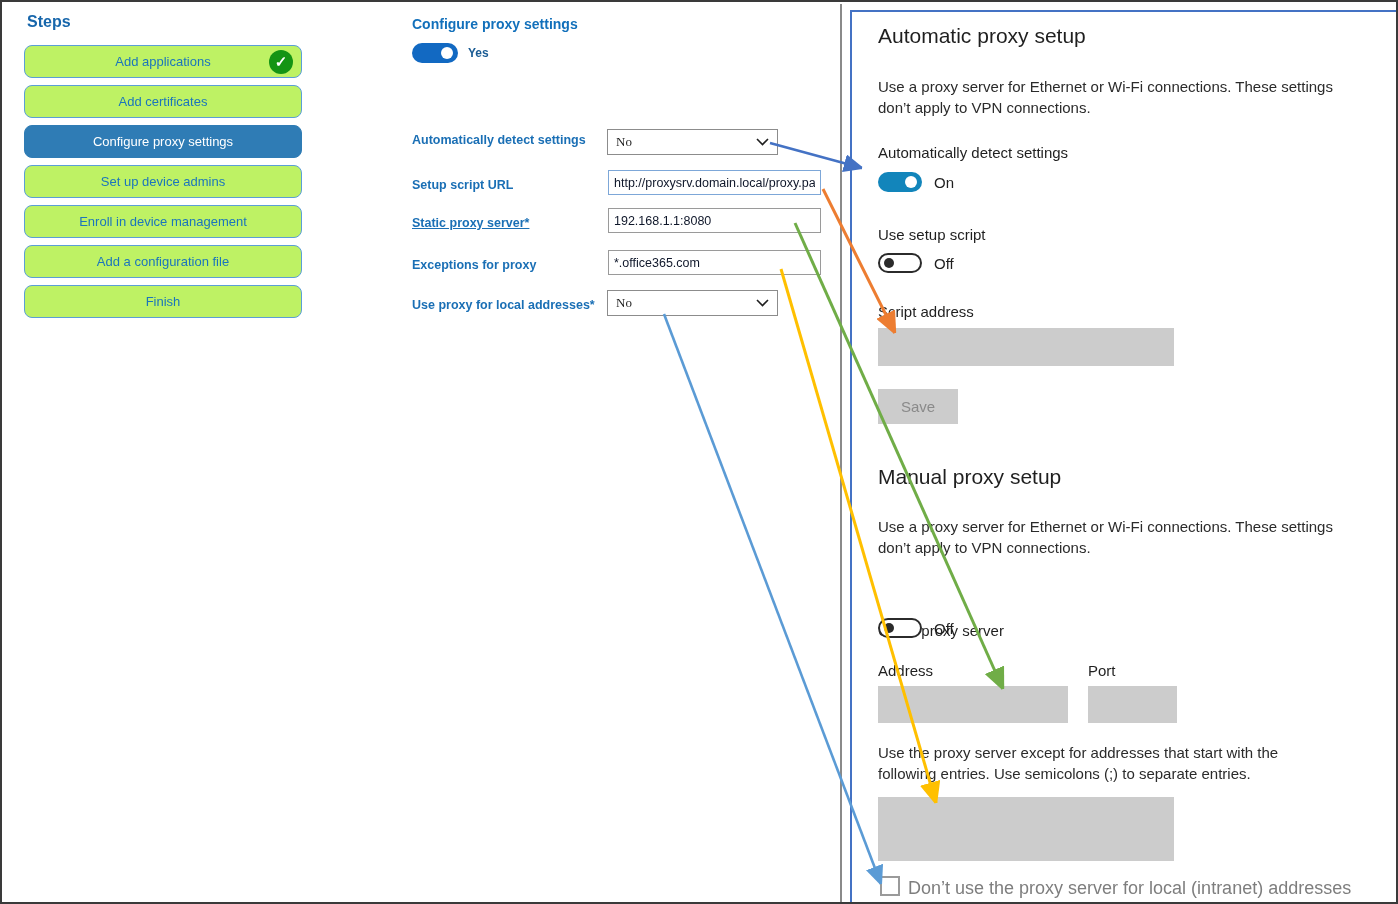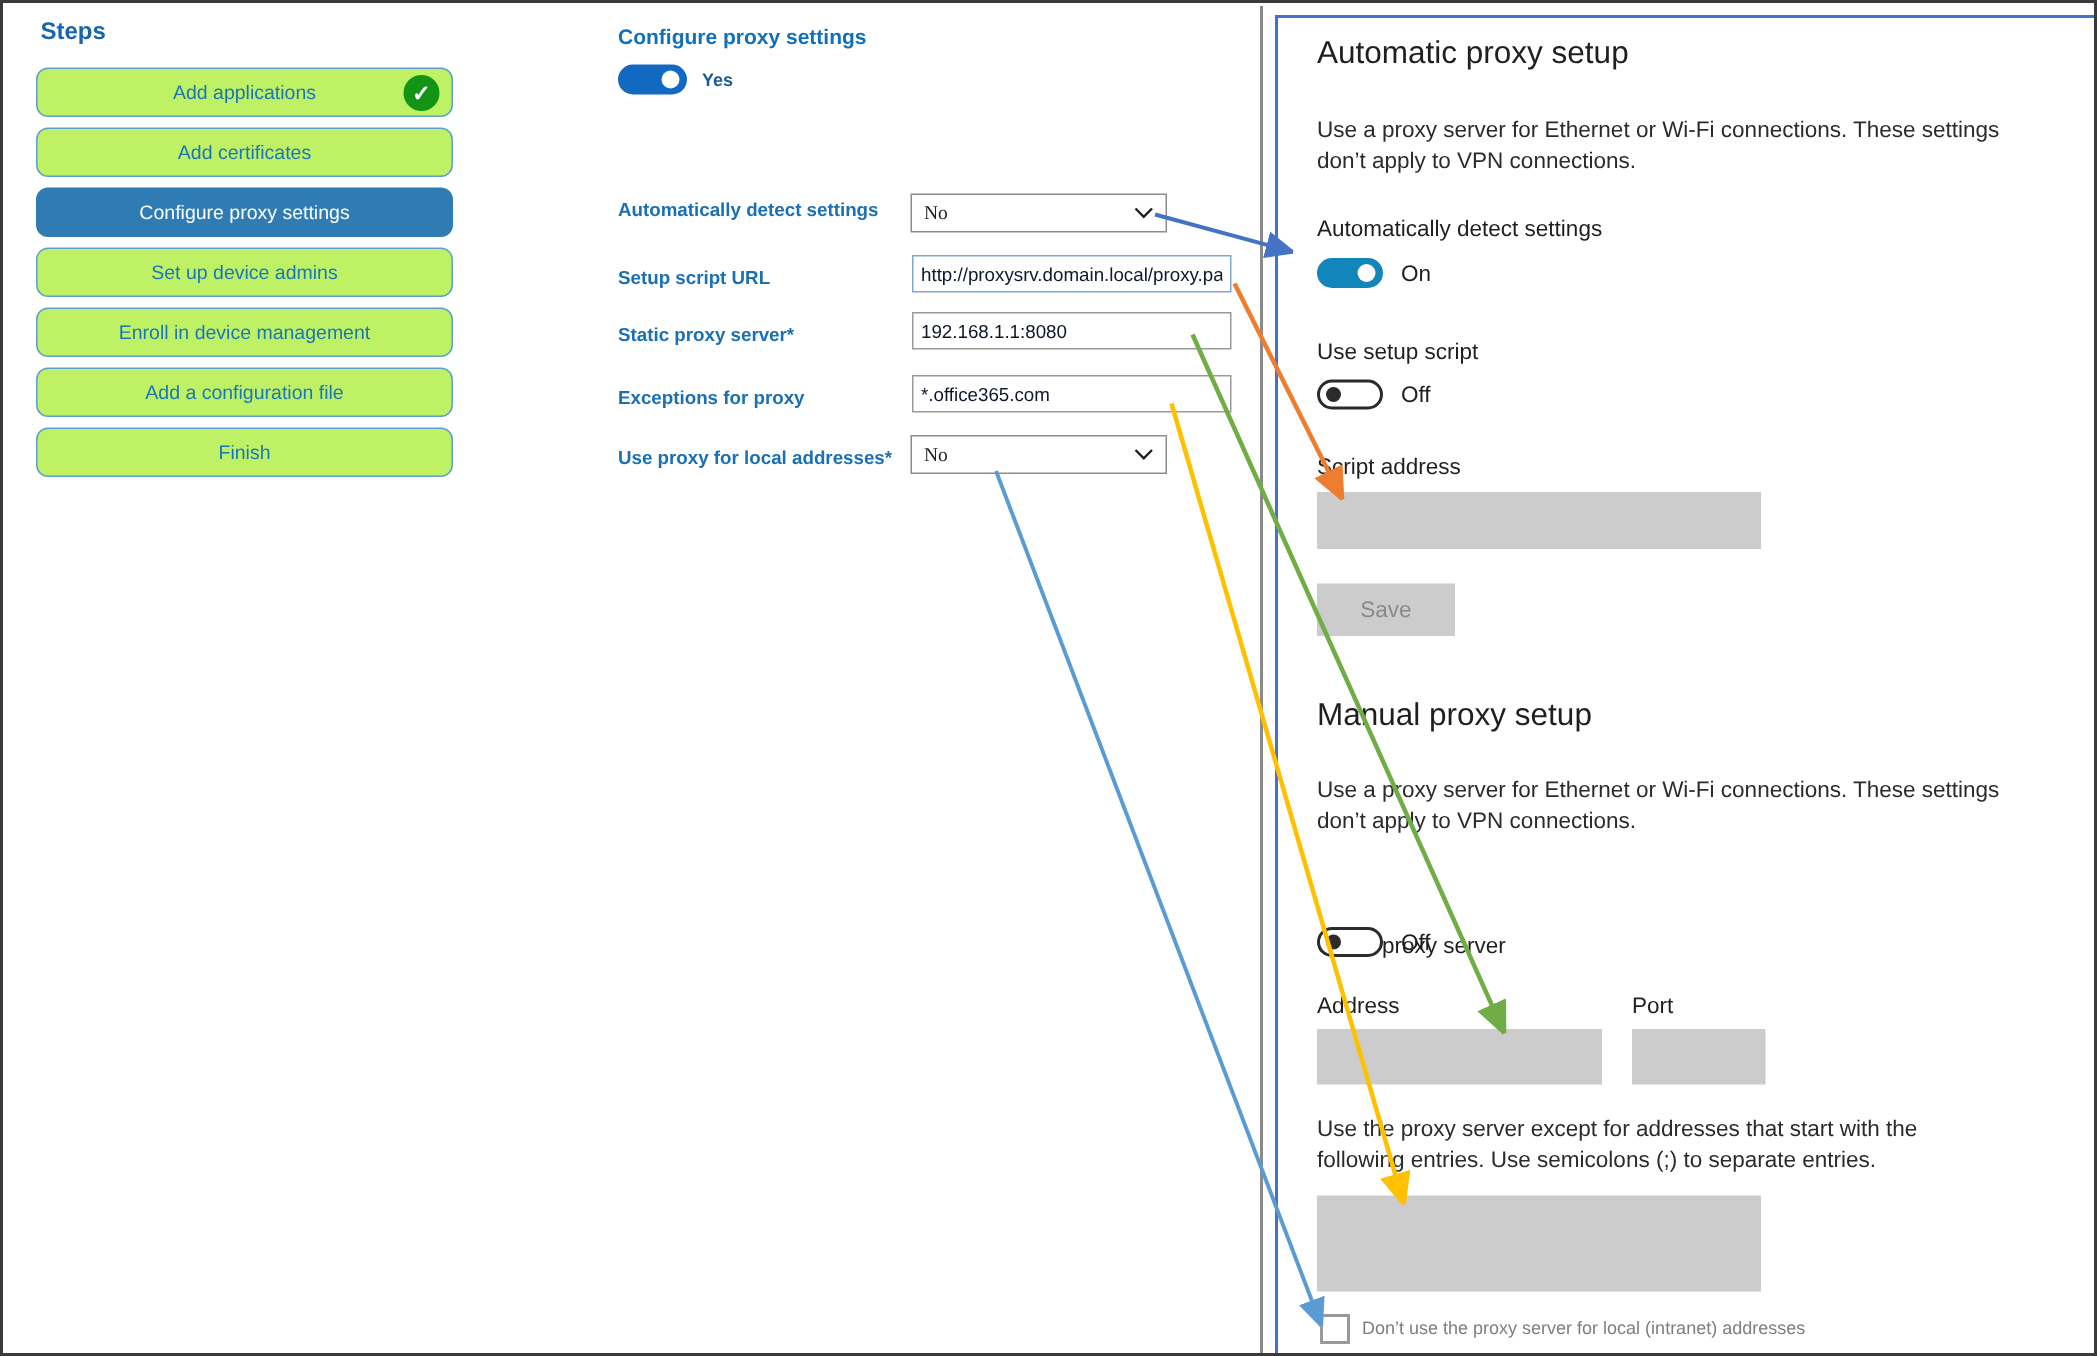--- a/index.html
+++ b/index.html
@@ -42,24 +42,24 @@
 
   .set-title { font-size:21px; color:#1f1f1f; left:876px; }
   .set-para  { font-size:15px; color:#2b2b2b; left:876px; line-height:21px; }
   .set-label { font-size:15px; color:#1f1f1f; left:876px; }
   .t-set { width:44px; height:20px; left:876px; }
   .t-set.on { background:#1285bb; }
   .t-set.off { background:#fff; border:2px solid #2b2b2b; border-radius:11px; }
   .t-set.off .knob { width:10px; height:10px; left:4px; top:3px; background:#2b2b2b; }
   .t-state { font-size:15px; color:#1f1f1f; }
   .gray-box { background:#cccccc; left:876px; }
-  .save-btn { left:876px; width:92px; height:35px; background:#cccccc; color:#8a8a8a;
+  .save-btn { left:876px; width:80px; height:35px; background:#cccccc; color:#8a8a8a;
               font-size:15px; display:flex; align-items:center; justify-content:center; cursor:pointer; }
   .cb-box { left:878px; top:874px; width:20px; height:20px; border:2px solid #9a9a9a; background:#fff; cursor:pointer; }
-  .cb-label { left:906px; top:876px; font-size:12px; color:#7e7e7e; }
+  .cb-label { left:906px; top:876px; font-size:18px; color:#7e7e7e; }
 
   svg.arrows { position:absolute; left:0; top:0; width:1398px; height:904px;
                pointer-events:none; z-index:40; }
 </style>
 </head>
 <body>
 
 <div class="frame">
 
   <div class="abs steps-title">Steps</div>
@@ -100,21 +100,21 @@
     <span>
       <svg width="13" height="8" viewBox="0 0 13 8">
           <polyline points="1,1 6.5,6.5 12,1" fill="none" stroke="#1f1f1f" stroke-width="1.6"></polyline>
         </svg>
     </span>
   </div>
 
   <div class="abs wiz-label" style="top:176px;">Setup script URL</div>
   <input class="abs wiz-input focus" style="top: 168px;" value="http://proxysrv.domain.local/proxy.pa">
 
-  <div class="abs wiz-label" style="top:214px;">Static proxy server*</div>
+  <div class="abs wiz-label" style="top:214px;text-decoration:underline;">Static proxy server*</div>
   <input class="abs wiz-input" style="top: 206px;" value="192.168.1.1:8080">
 
   <div class="abs wiz-label" style="top:256px;">Exceptions for proxy</div>
   <input class="abs wiz-input" style="top: 248px;" value="*.office365.com">
 
   <div class="abs wiz-label" style="top:296px;">Use proxy for local addresses*</div>
   <div class="abs wiz-select" style="top:288px;">
     <span>No</span>
     <span>
       <svg width="13" height="8" viewBox="0 0 13 8">

